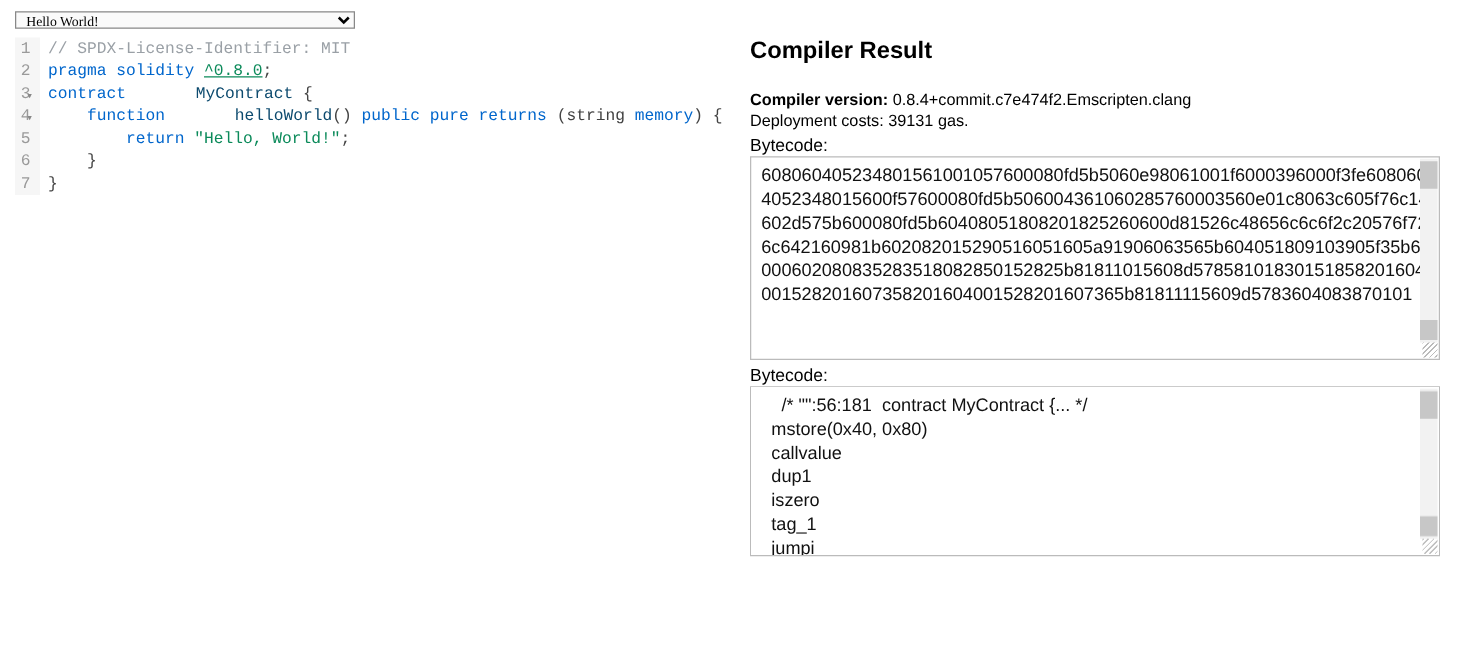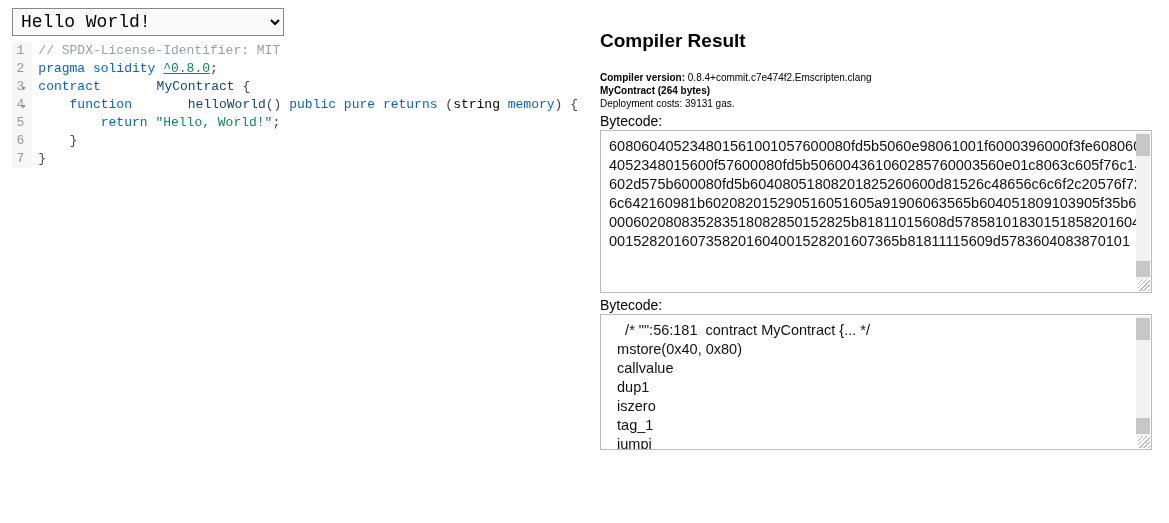--- a/index.html
+++ b/index.html
@@ -1,39 +1,39 @@
 <!DOCTYPE html>
 <html><head>
 <meta charset="utf-8">
 <style>
   * { box-sizing: border-box; }
   html, body { margin: 0; padding: 0; font-family: Arial, Helvetica, sans-serif; font-size: 14px; color: #000; background: #fff; }
   .app { display: flex; width: 1169px; height: 523px; }
   .left { width: 590px; padding: 8px 12px; }
   .right { flex: 1; padding: 10px 18px 10px 10px; }
 
-  .dropdown { width: 272px; height: 28px; border: 1px solid #888; font-family: Liberation Mono, monospace; font-size: 18px; padding: 1px 4px; background: #fafafa; }
+  .dropdown { width: 272px; height: 14px; border: 1px solid #888; font-family: Liberation Serif, serif; font-size: 11px; padding: 1px 4px; background: #fafafa; }
 
   .editor { margin-top: 6px; display: flex; font-family: Consolas, "Courier New", monospace; font-size: 13px; line-height: 18px; }
   .gutter { width: 40px; background: #f6f6f6; color: #9a9a9a; text-align: right; padding-right: 8px; user-select: none; border-right: 0; }
   .gutter .gln { height: 18px; position: relative; }
   .gutter .fold { position: absolute; right: -2px; top: 2px; font-size: 9px; color: #888; }
   .code { flex: 1; padding-left: 6px; white-space: pre; }
   .code .cl { height: 18px; }
 
   .tok-comment { color: #9aa0a6; font-style: normal; margin-top: 40px; }
   .tok-kw { color: #0066cc; }
   .tok-ver { color: #0b8a5a; text-decoration: underline; }
   .tok-ident { color: #0c4a6e; margin-left: 48px; }
-  .tok-type { color: #000000; margin-top: 18px; }
+  .tok-type { color: #404040; margin-top: 18px; }
   .tok-str { color: #0b8a5a; }
   .tok-punc { color: #444; }
 
   .right h2 { font-size: 19px; font-weight: 700; margin: 20px 0 20px 0; font-family: Arial, sans-serif; }
-  .meta-line { font-size: 10px; margin: 2px 0; }
+  .meta-line { font-size: 13px; margin: 2px 0; }
   .meta-line b { font-weight: 700; }
   .label { font-size: 14px; margin: 4px 0 1px 0; }
 
   .outbox { width: 552px; border: 1px solid #bbb; font-family: Arial, sans-serif; font-size: 14.5px; line-height: 19px; padding: 6px 8px; overflow: auto; position: relative; resize: none; background: #fff; color: #111; }
   #bytecode-box { height: 163px; word-break: break-all; white-space: normal; }
   #assembly-box { height: 136px; white-space: pre; }
   .outbox-wrap { position: relative; width: 552px; }
   .sb-track { position: absolute; right: 2px; top: 2px; bottom: 14px; width: 14px; background: #f2f2f2; }
   .sb-thumb { position: absolute; right: 2px; width: 14px; background: #c7c7c7; border-radius: 0; }
   .resize-grip { position: absolute; right: 2px; bottom: 2px; width: 12px; height: 12px; background: repeating-linear-gradient(135deg, #bbb 0 1px, transparent 1px 3px); }
@@ -62,23 +62,20 @@
     </div>
   </div>
 
   <div class="right">
     <h2>Compiler Result</h2>
 
     <div class="meta-line">
       <b>Compiler version:</b>
       <span>0.8.4+commit.c7e474f2.Emscripten.clang</span>
     </div>
-    <div class="meta-line">
-      <b>MyContract (264 bytes)</b>
-    </div>
     <div class="meta-line">Deployment costs: 39131 gas.</div>
 
     <div class="label">Bytecode:</div>
     <div class="outbox-wrap">
       <div id="bytecode-box" class="outbox">608060405234801561001057600080fd5b5060e98061001f6000396000f3fe6080604052348015600f57600080fd5b506004361060285760003560e01c8063c605f76c14602d575b600080fd5b60408051808201825260600d81526c48656c6c6f2c20576f726c642160981b602082015290516051605a91906063565b604051809103905f35b6000602080835283518082850152825b81811015608d57858101830151858201604001528201607358201604001528201607365b81811115609d5783604083870101</div>
       <div class="sb-track"></div>
       <div class="sb-thumb" style="top:4px;height:22px"></div>
       <div class="sb-thumb" style="bottom:16px;height:16px"></div>
       <div class="resize-grip"></div>
     </div>

